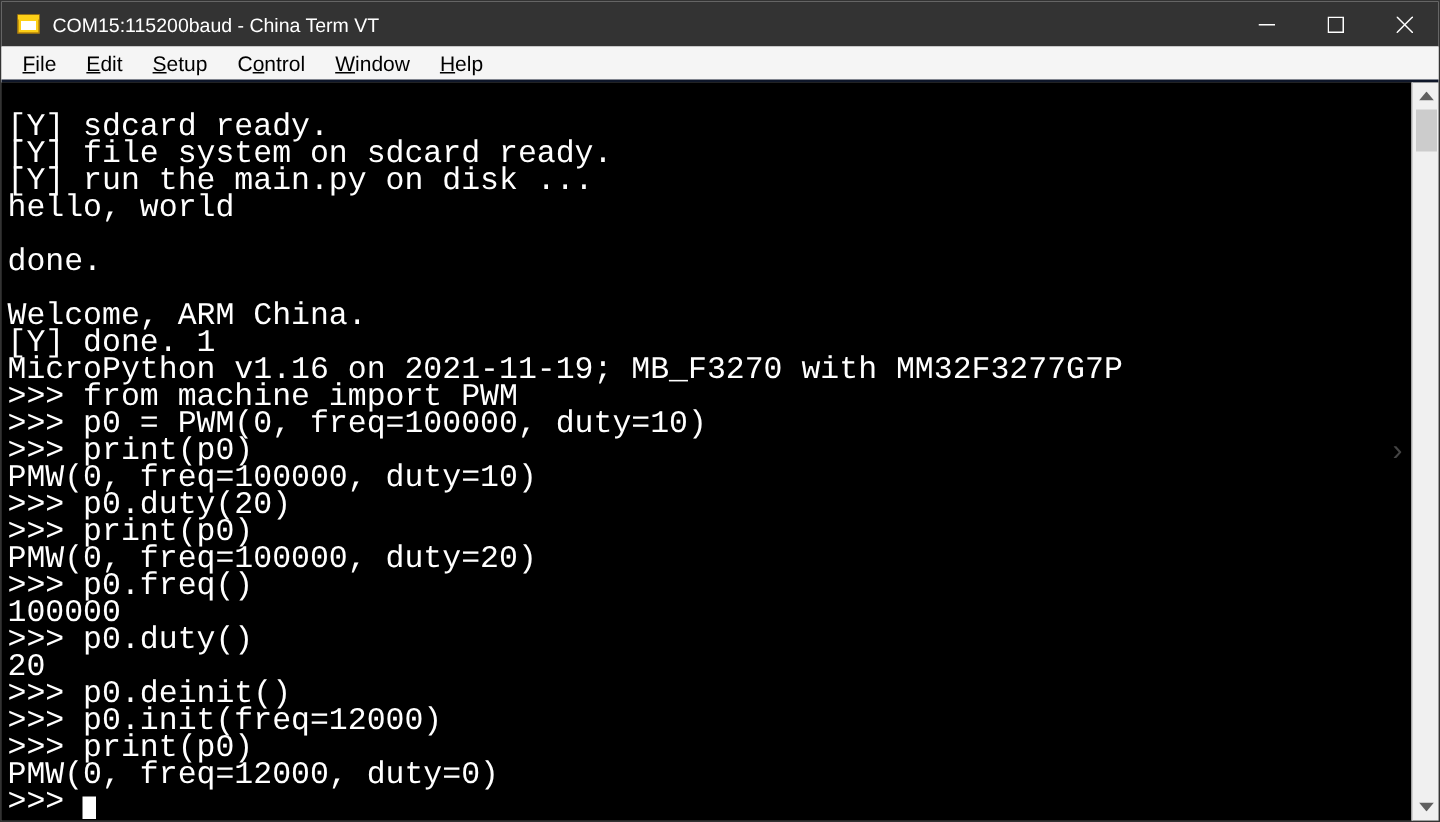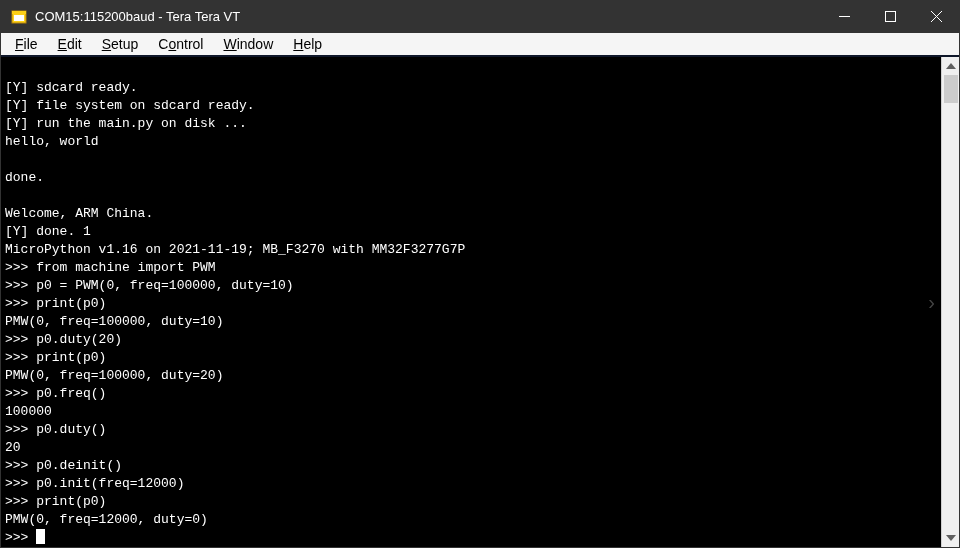--- a/index.html
+++ b/index.html
@@ -79,21 +79,21 @@
       flex: 1;
       display: flex;
       background: #000;
       position: relative;
     }
     .terminal {
       flex: 1;
       background: #000;
       color: #fff;
       font-family: "Consolas", "Courier New", monospace;
-      font-size: 13px;
+      font-size: 21px;
       line-height: 18px;
       padding: 4px 0 0 4px;
       white-space: pre;
       overflow: hidden;
     }
     .terminal-line {
       min-height: 18px;
     }
     .cursor {
       display: inline-block;
@@ -154,21 +154,21 @@
 
 <div class="window">
   <div class="titlebar">
     <span class="titlebar-icon">
       <svg viewBox="0 0 16 16">
         <rect x="1" y="2" width="14" height="12" fill="#fdd017" stroke="#b8860b" stroke-width="1"></rect>
         <rect x="1" y="2" width="14" height="3" fill="#fdd017"></rect>
         <rect x="3" y="6" width="10" height="6" fill="#fff"></rect>
       </svg>
     </span>
-    <span class="titlebar-title">COM15:115200baud - Tera Tera VT</span>
+    <span class="titlebar-title">COM15:115200baud - China Term VT</span>
     <div class="win-controls">
       <div class="win-btn">
         <svg viewBox="0 0 11 11">
             <line x1="0" y1="5.5" x2="11" y2="5.5" stroke="#fff" stroke-width="1"></line>
           </svg>
       </div>
       <div class="win-btn">
         <svg viewBox="0 0 11 11">
             <rect x="0.5" y="0.5" width="10" height="10" fill="none" stroke="#fff" stroke-width="1"></rect>
           </svg>

